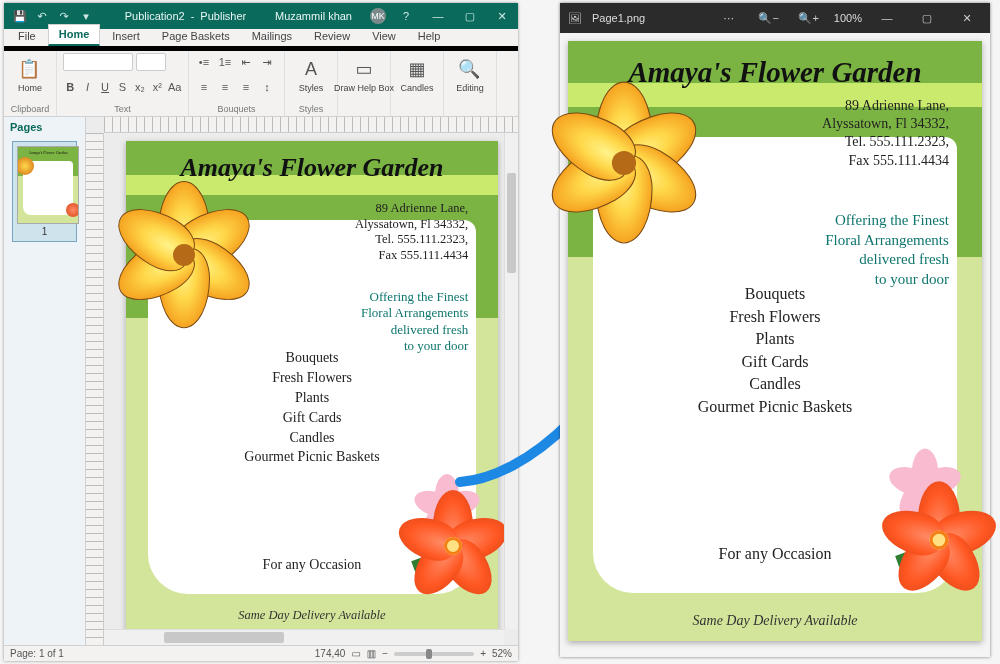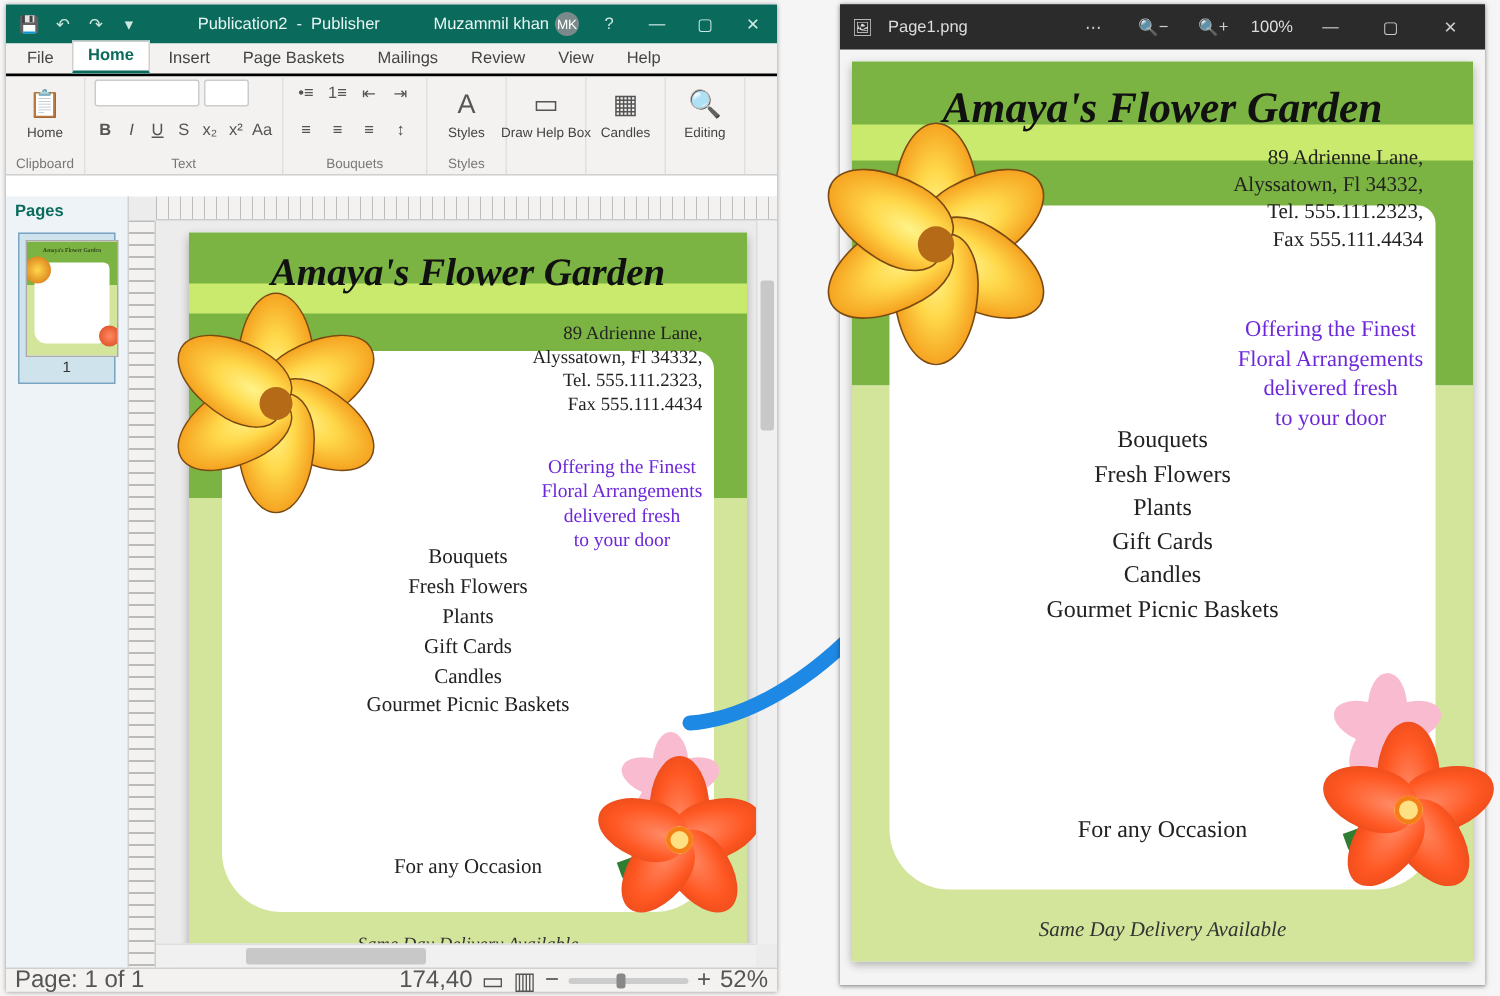--- a/index.html
+++ b/index.html
@@ -22,58 +22,58 @@
   
   .pub-titlebar {
     height: 26px; background: #0a6b5d;
     display: flex; align-items: center; color: #e8f5f3;
     font-size: 11px;
   }
   .pub-quick { display: flex; gap: 2px; padding-left: 6px; }
   .qbtn { width: 20px; height: 20px; display:flex; align-items:center; justify-content:center; color:#cfe8e4; }
   .pub-title-text { flex:1; text-align:center; display:flex; justify-content:center; gap:6px; }
   .pub-user { display:flex; align-items:center; gap:4px; padding-right:4px;}
-  .avatar { width:16px; height:16px; border-radius:50%; background:#7a8a8a; color:#fff; font-size:9px; display:flex; align-items:center; justify-content:center;}
+  .avatar { width:16px; height:16px; border-radius:50%; background:#7a8a8a; color:#fff; font-size:9px; display:flex; align-items:center; justify-content:center;margin-left:14px;}
   .winctrl { width:32px; height:26px; display:flex; align-items:center; justify-content:center; color:#cfe8e4;}
   
-  .pub-menubar { height: 22px; background:#f3f2f1; border-bottom:2px solid #000000; display:flex; align-items:flex-end; padding:0 4px; gap:2px;}
+  .pub-menubar { height: 22px; background:#f3f2f1; border-bottom:5px solid #000000; display:flex; align-items:flex-end; padding:0 4px; gap:2px;}
   .mtab { padding: 3px 10px 4px; font-size:11px; color:#444; }
   .mtab.active { background:#fff; border:1px solid #d0d0d0; border-bottom:2px solid #0a6b5d; color:#0a6b5d; font-weight:600;}
   
   .pub-ribbon { height: 66px; background:#f3f2f1; border-bottom:1px solid #d0d0d0; display:flex; }
   .rgroup { border-right:1px solid #e0e0e0; padding:2px 6px; display:flex; flex-direction:column; justify-content:space-between;}
   .rgroup-label { font-size:9px; color:#777; text-align:center; padding-top:2px;}
   .rrow { display:flex; gap:3px; align-items:center;}
   .rbtn { width:18px; height:18px; display:flex; align-items:center; justify-content:center; color:#555; font-size:11px; border-radius:2px;}
   .rbig { width:40px; height:44px; display:flex; flex-direction:column; align-items:center; justify-content:center; gap:2px; color:#444; font-size:9px;}
   .rbig .ico { width:24px; height:24px; display:flex; align-items:center; justify-content:center; font-size:18px; color:#555;}
 
   
-  .pub-workspace { position:absolute; left:0; right:0; top:114px; bottom:16px; display:flex;margin-top:14px;}
+  .pub-workspace { position:absolute; left:0; right:0; top:114px; bottom:16px; display:flex;}
   .pages-panel { width:82px; background:#eef3f7; border-right:1px solid #d0d0d0; }
   .pages-hdr { font-size:11px; color:#0a6b5d; padding:4px 6px; font-weight:600;}
   .page-thumb-wrap { margin: 4px 8px; background:#cfe3ed; padding:4px; border:1px solid #7aa5c2;}
   .page-thumb { width:62px; height:78px; background:#fff; border:1px solid #aaa; position:relative; overflow:hidden;}
   .page-num { text-align:center; font-size:10px; color:#333; padding-top:2px;}
 
   .canvas-area { flex:1; background:#ececec; position:relative; overflow:hidden;}
   .ruler-h { position:absolute; left:18px; right:0; top:0; height:16px; background:#f3f2f1; border-bottom:1px solid #ccc;}
   .ruler-v { position:absolute; left:0; top:16px; bottom:0; width:18px; background:#f3f2f1; border-right:1px solid #ccc;}
   .ruler-h::after, .ruler-v::after { content:""; position:absolute; inset:0;
     background-image: repeating-linear-gradient(to right, #bbb 0 1px, transparent 1px 8px);
   }
   .ruler-v::after { background-image: repeating-linear-gradient(to bottom, #bbb 0 1px, transparent 1px 8px);}
 
   .scroll-v { position:absolute; right:0; top:16px; bottom:16px; width:14px; background:#f0f0f0; border-left:1px solid #ddd;}
   .scroll-h { position:absolute; left:18px; right:14px; bottom:0; height:16px; background:#f0f0f0; border-top:1px solid #ddd;}
   .scroll-thumb-v { position:absolute; left:2px; right:2px; top:40px; height:100px; background:#c8c8c8; border-radius:2px;}
   .scroll-thumb-h { position:absolute; top:2px; bottom:2px; left:60px; width:120px; background:#c8c8c8; border-radius:2px;}
 
   
-  .pub-status { position:absolute; left:0; right:0; bottom:0; height:16px; background:#f3f2f1; border-top:1px solid #d0d0d0; display:flex; align-items:center; justify-content:space-between; padding:0 6px; font-size:16px; color:#555;}
+  .pub-status { position:absolute; left:0; right:0; bottom:0; height:16px; background:#f3f2f1; border-top:1px solid #d0d0d0; display:flex; align-items:center; justify-content:space-between; padding:0 6px; font-size:10px; color:#555;}
   .status-right { display:flex; align-items:center; gap:6px;}
   .zoom-slider { width:80px; height:4px; background:#ccc; position:relative; border-radius:2px;}
   .zoom-slider::after { content:""; position:absolute; left:40%; top:-3px; width:6px; height:10px; background:#888; border-radius:2px;}
 
   
   .flyer {
     position:absolute; background:#fff; box-shadow:0 2px 6px rgba(0,0,0,.3);
     overflow:visible;
   }
   .flyer .bg-top { position:absolute; left:0; right:0; top:0; height:36%; background:#7bb442;}
@@ -93,22 +93,22 @@
     text-align:center;
     font-family: "Brush Script MT","Segoe Script",cursive;
     font-weight:bold; font-style:italic;
     color:#111;
   }
   .addr {
     position:absolute; right:8%; text-align:right;
     font-family: "Comic Sans MS",cursive; color:#222;
   }
   .tagline {
-    position:absolute; right:8%; text-align:center;
-    font-family: "Comic Sans MS",cursive; color:#6d28d9;
+    position:absolute; right:8%; text-align:right;
+    font-family: "Comic Sans MS",cursive; color:#0f766e;
   }
   .list {
     position:absolute; left:0; right:0; text-align:center;
     font-family: "Comic Sans MS",cursive; color:#222;
   }
   .list div { margin-bottom:1px;}
   .occasion { position:absolute; left:0; right:0; text-align:center; font-family:"Comic Sans MS",cursive; color:#222;}
   .sameday { position:absolute; left:0; right:0; bottom:2%; text-align:center; font-family:"Comic Sans MS",cursive; font-style:italic; color:#333;}
 
   

